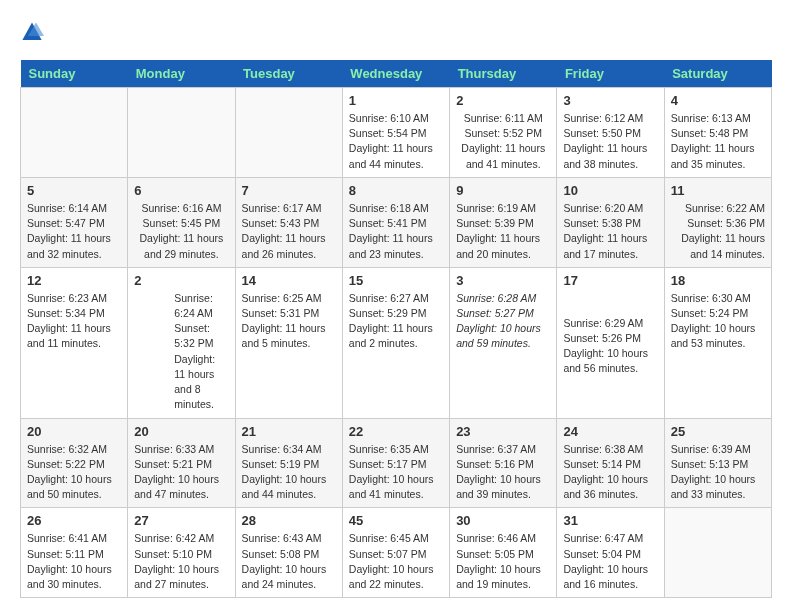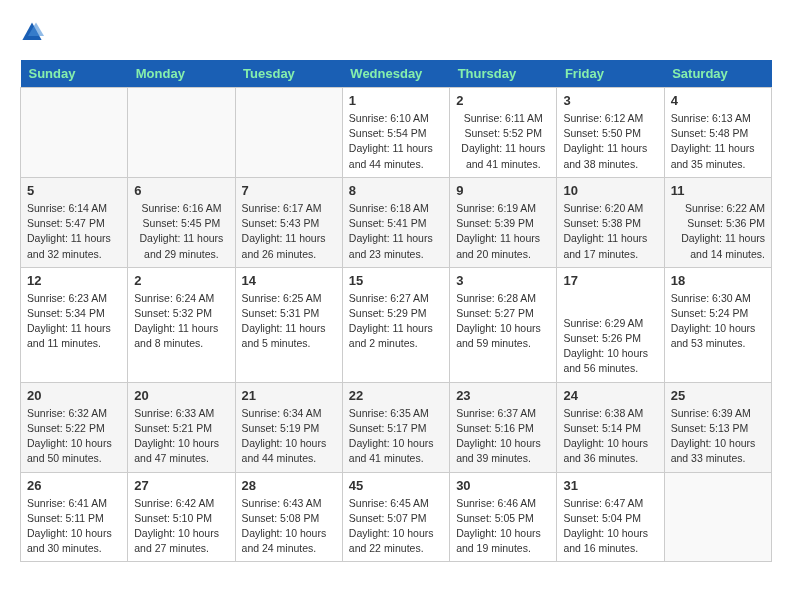--- a/index.html
+++ b/index.html
@@ -196,39 +196,39 @@
       </tr>
       <tr>
         <td>
           <span class="day-num">12</span>
           <div class="day-info" style="white-space: pre-line;">Sunrise: 6:23 AM
 Sunset: 5:34 PM
 Daylight: 11 hours and 11 minutes.</div>
         </td>
         <td>
           <span class="day-num">2</span>
-          <div class="day-info" style="white-space: pre-line;">Sunrise: 6:24 AM
+          <div class="day-info" style="white-space: pre-line; margin-left: 40px;">Sunrise: 6:24 AM
 Sunset: 5:32 PM
 Daylight: 11 hours and 8 minutes.</div>
         </td>
         <td>
           <span class="day-num">14</span>
           <div class="day-info" style="white-space: pre-line;">Sunrise: 6:25 AM
 Sunset: 5:31 PM
 Daylight: 11 hours and 5 minutes.</div>
         </td>
         <td>
           <span class="day-num">15</span>
           <div class="day-info" style="white-space: pre-line;">Sunrise: 6:27 AM
 Sunset: 5:29 PM
 Daylight: 11 hours and 2 minutes.</div>
         </td>
         <td>
           <span class="day-num">3</span>
-          <div class="day-info" style="white-space: pre-line;">Sunrise: 6:28 AM
+          <div class="day-info" style="white-space: pre-line; font-style: italic;">Sunrise: 6:28 AM
 Sunset: 5:27 PM
 Daylight: 10 hours and 59 minutes.</div>
         </td>
         <td>
           <span class="day-num">17</span>
           <div class="day-info" style="white-space: pre-line; margin-top: 28px;">Sunrise: 6:29 AM
 Sunset: 5:26 PM
 Daylight: 10 hours and 56 minutes.</div>
         </td>
         <td>

